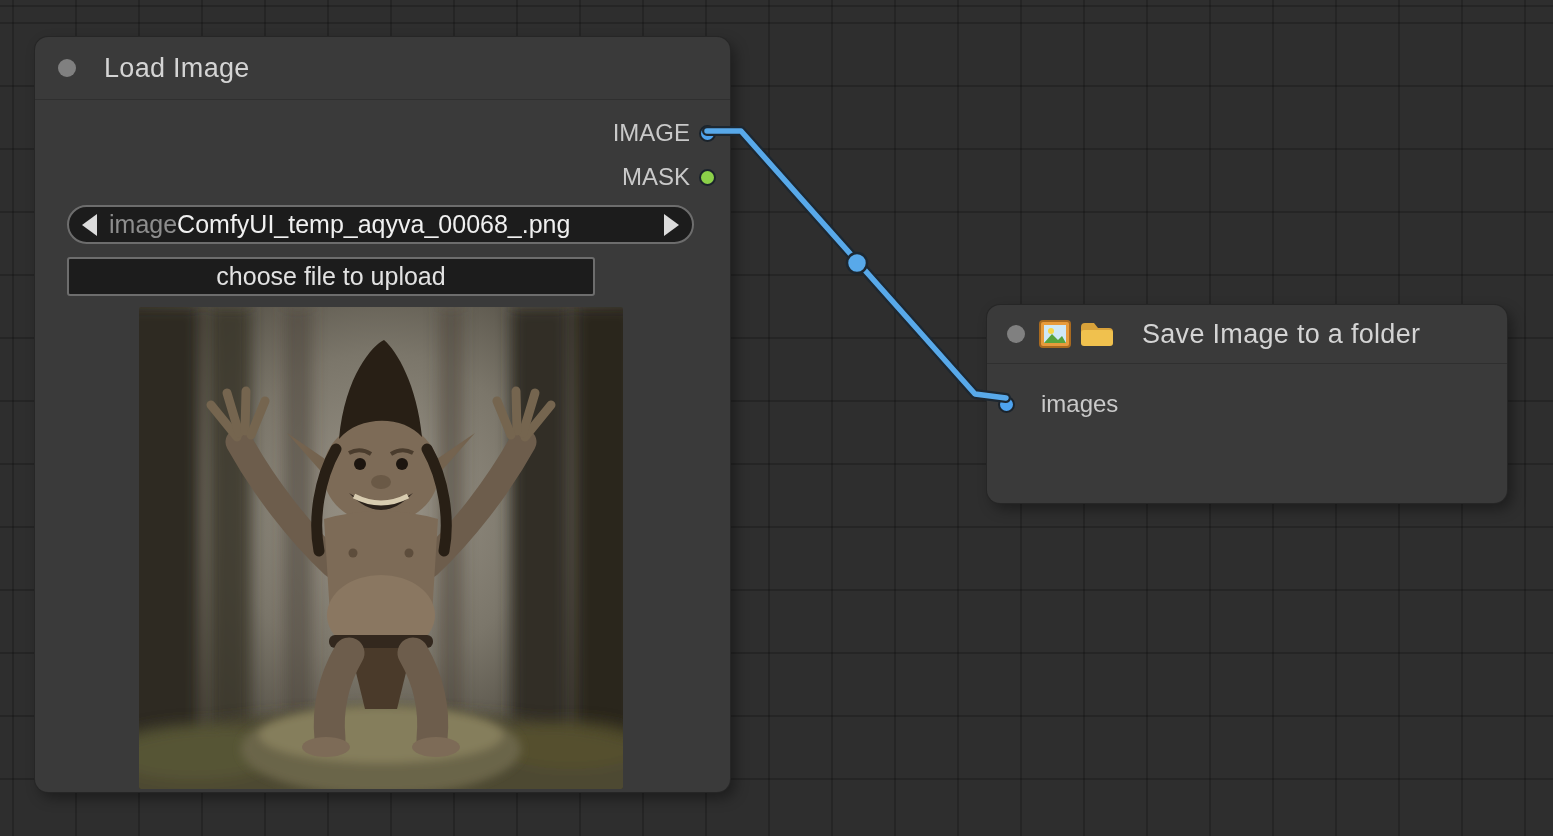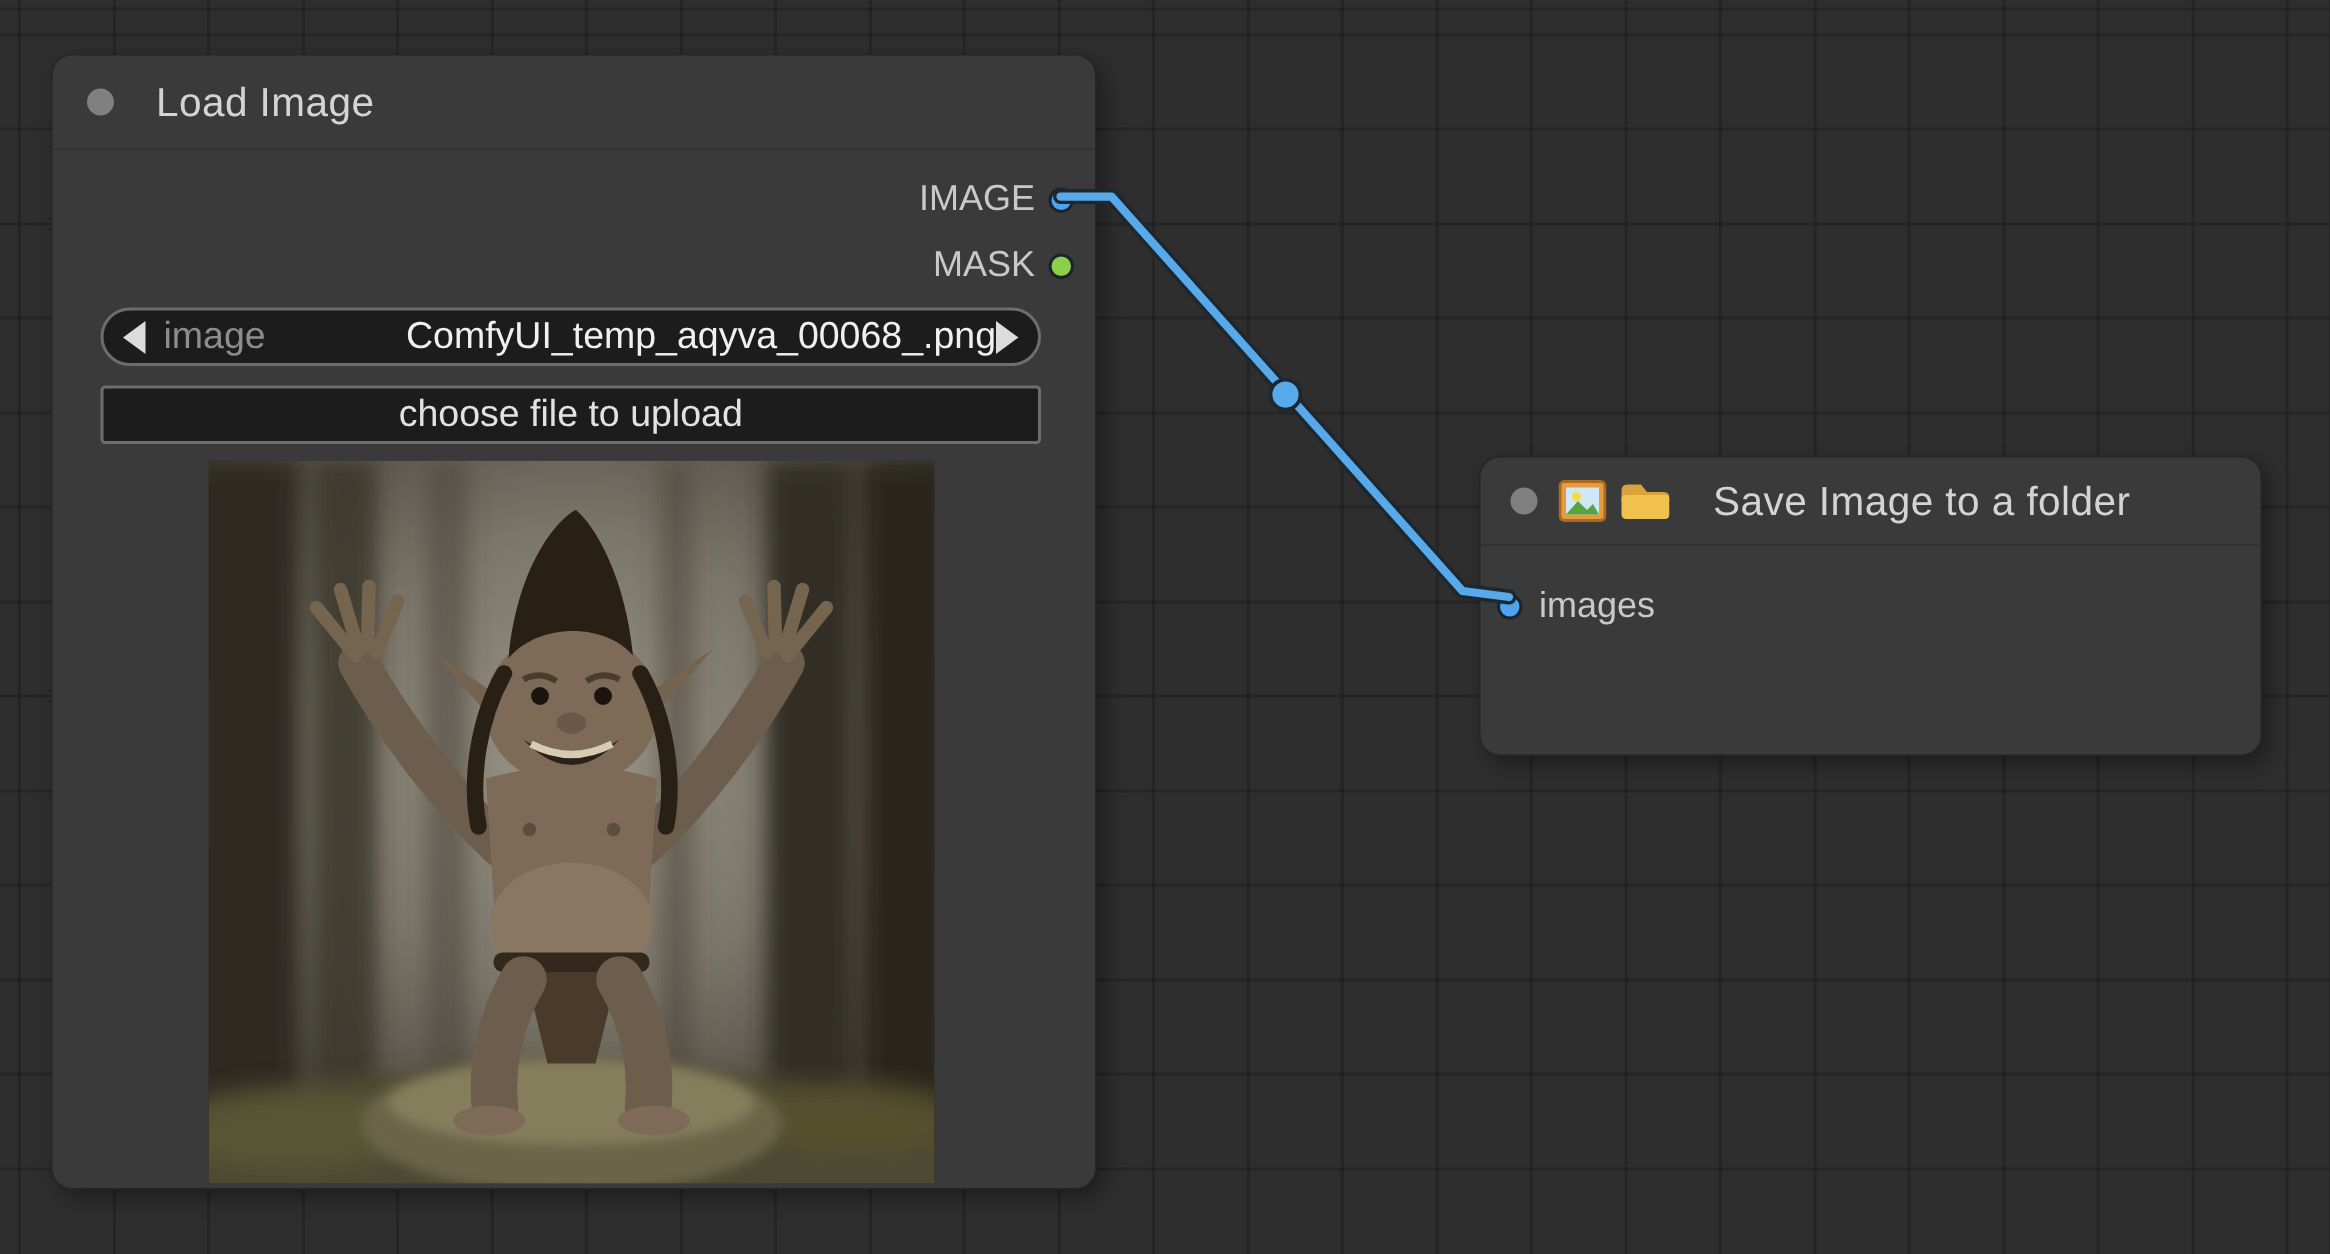--- a/index.html
+++ b/index.html
@@ -30,24 +30,24 @@
 
   .combo-widget{
     position:absolute;left:32px;top:168px;width:627px;height:39px;
     background:#1c1c1c;border:2px solid #6d6d6d;border-radius:21px;box-sizing:border-box;
     display:flex;align-items:center;cursor:pointer;
   }
   .arrow{width:0;height:0;border-style:solid;cursor:pointer;}
   .arrow-left{border-width:11px 15px 11px 0;border-color:transparent #dcdcdc transparent transparent;margin-left:13px;}
   .arrow-right{border-width:11px 0 11px 15px;border-color:transparent transparent transparent #dcdcdc;margin-right:13px;}
   .combo-label{color:#8d8d8d;font-size:25px;margin-left:12px;white-space:nowrap;}
-  .combo-value{flex:1;text-align:right;font-size:25px;color:#f0f0f0;white-space:nowrap;overflow:hidden;}
+  .combo-value{flex:1;text-align:left;font-size:25px;color:#f0f0f0;white-space:nowrap;overflow:hidden;}
 
   .upload-button{
-    position:absolute;left:32px;top:220px;width:627px;height:39px;
+    position:absolute;left:32px;top:220px;width:528px;height:39px;
     background:#1c1c1c;border:2px solid #6d6d6d;border-radius:3px;box-sizing:border-box;
     color:#e2e2e2;font-size:25px;display:flex;align-items:center;justify-content:center;cursor:pointer;
   }
   .preview{position:absolute;left:104px;top:270px;width:484px;height:482px;border-radius:2px;overflow:hidden;}
 
   .text-widget{
     position:absolute;left:30px;top:122px;width:455px;height:38px;
     background:#1c1c1c;border:2px solid #6d6d6d;border-radius:20px;box-sizing:border-box;
     display:flex;align-items:center;justify-content:space-between;padding:0 30px;cursor:text;
   }
@@ -173,21 +173,21 @@
         <circle cx="12" cy="11" r="3" fill="#f7d84a"></circle>
         <path d="M5 23 L13 14 L19 20 L23 16 L27 23 Z" fill="#57a33e"></path>
       </svg>
       <svg class="title-icon" style="margin-left:8px;" width="34" height="28" viewBox="0 0 34 28">
         <path d="M2 7 q0-4 4-4 h9 l4 5 h11 q4 0 4 4 v2 H2 Z" fill="#d9a23a"></path>
         <rect x="2" y="10" width="32" height="16" rx="3" fill="#f0c14e"></rect>
       </svg>
       <div class="node-title-text" style="margin-left:29px;">Save Image to a folder</div>
     </div>
 
-    <div class="slot-row" style="left:11px;top:85px;gap:11px;">
+    <div class="slot-row" style="left:11px;top:85px;gap:26px;">
       <span class="port port-blue"></span>
       <span class="slot-label">images</span>
     </div>
 
   </div>
 
   <svg class="link-layer" width="1553" height="836" viewBox="0 0 1553 836">
     <path d="M 707 131 L 741 131 L 975 394 L 1006 398" stroke="#1d2730" stroke-width="10" fill="none" stroke-linejoin="round" stroke-linecap="round"></path>
     <path d="M 707 131 L 741 131 L 975 394 L 1006 398" stroke="#58a9ea" stroke-width="5.5" fill="none" stroke-linejoin="round" stroke-linecap="round"></path>
     <circle cx="857" cy="263" r="10" fill="#58a9ea" stroke="#1d2730" stroke-width="2.5" style="pointer-events:auto;"></circle>

